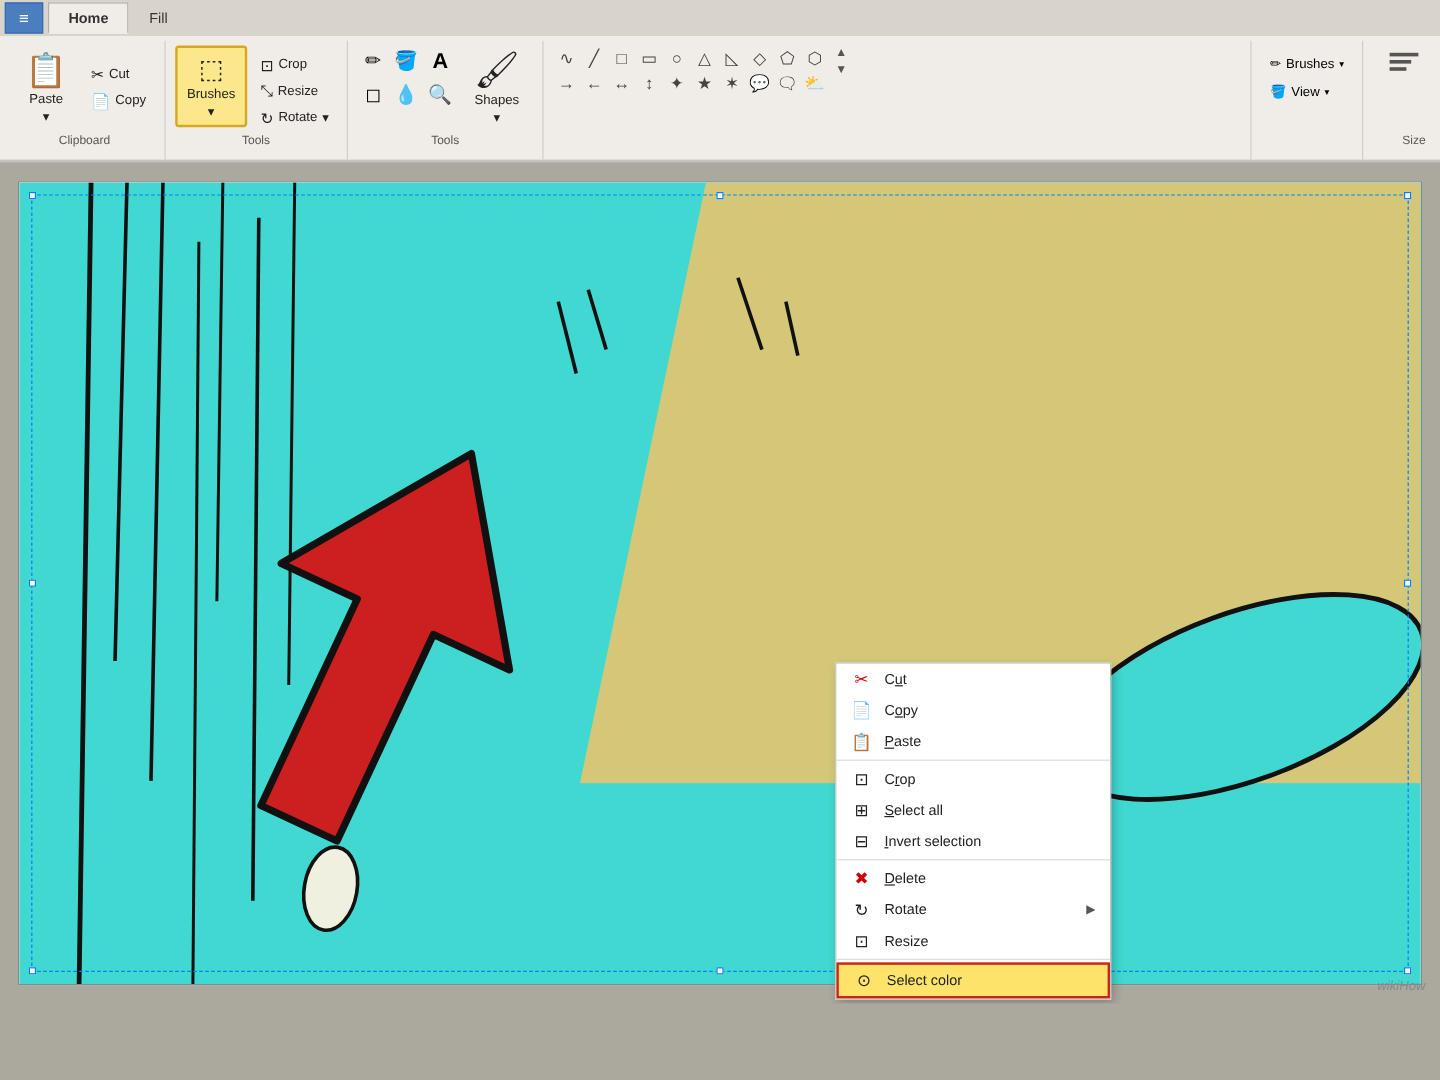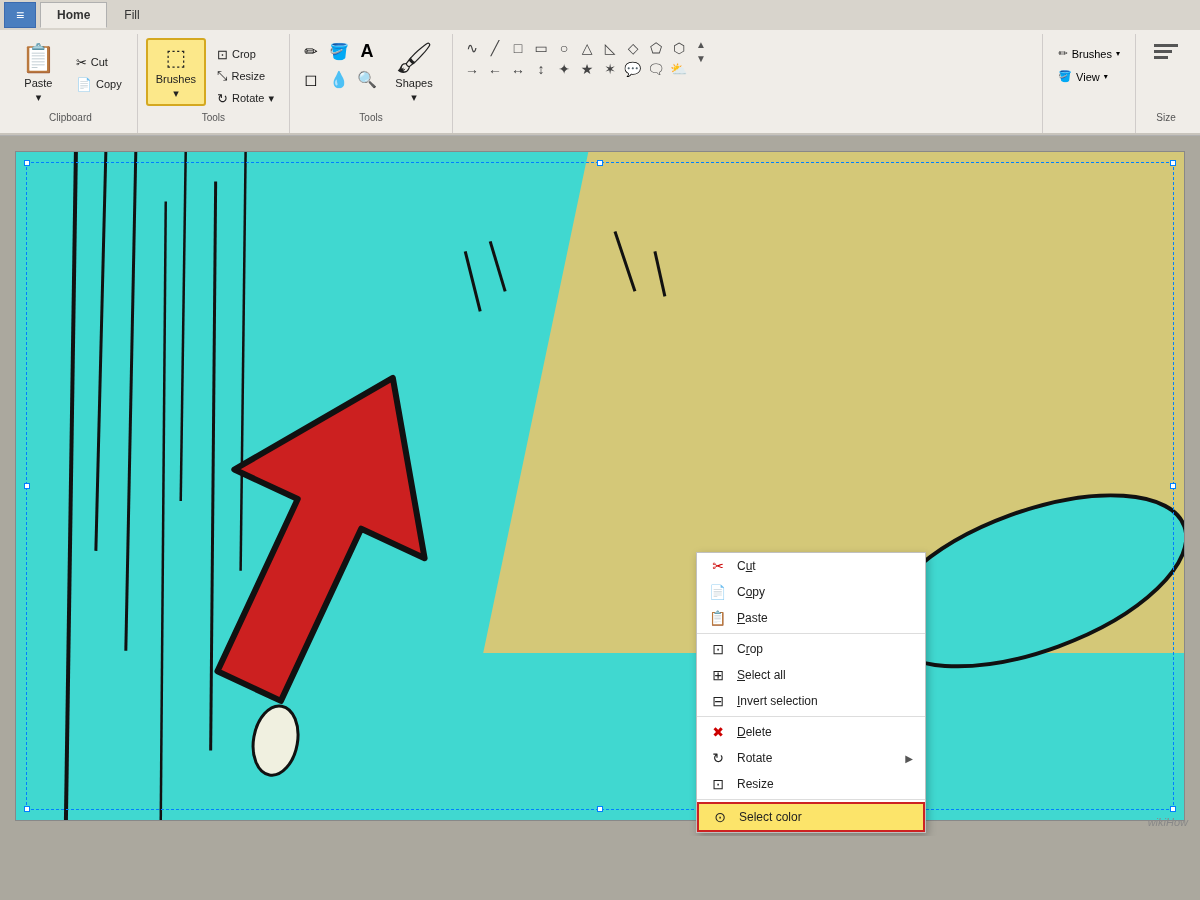--- a/index.html
+++ b/index.html
@@ -57,21 +57,21 @@
     }
 
     .ribbon-group {
       display: flex;
       flex-direction: column;
       align-items: stretch;
       border-right: 1px solid #d0ccca;
       padding: 0 8px;
       min-width: fit-content;
     }
-    .ribbon-group:last-child { border-right: none; }
+    .ribbon-group:last-child { border-right: none; align-items: flex-end; }
 
     .ribbon-group-content {
       display: flex;
       align-items: flex-start;
       gap: 4px;
       flex: 1;
       padding: 4px 0;
     }
 
     .ribbon-group-label {

